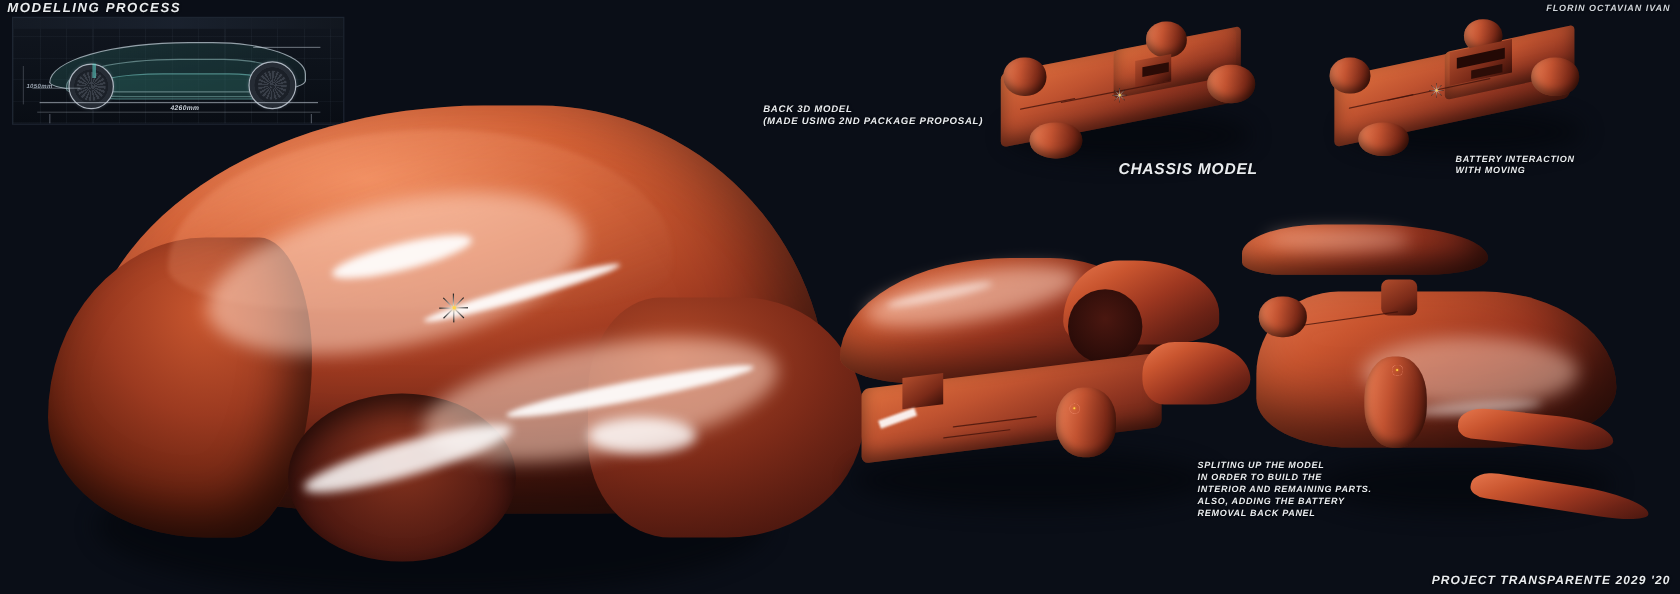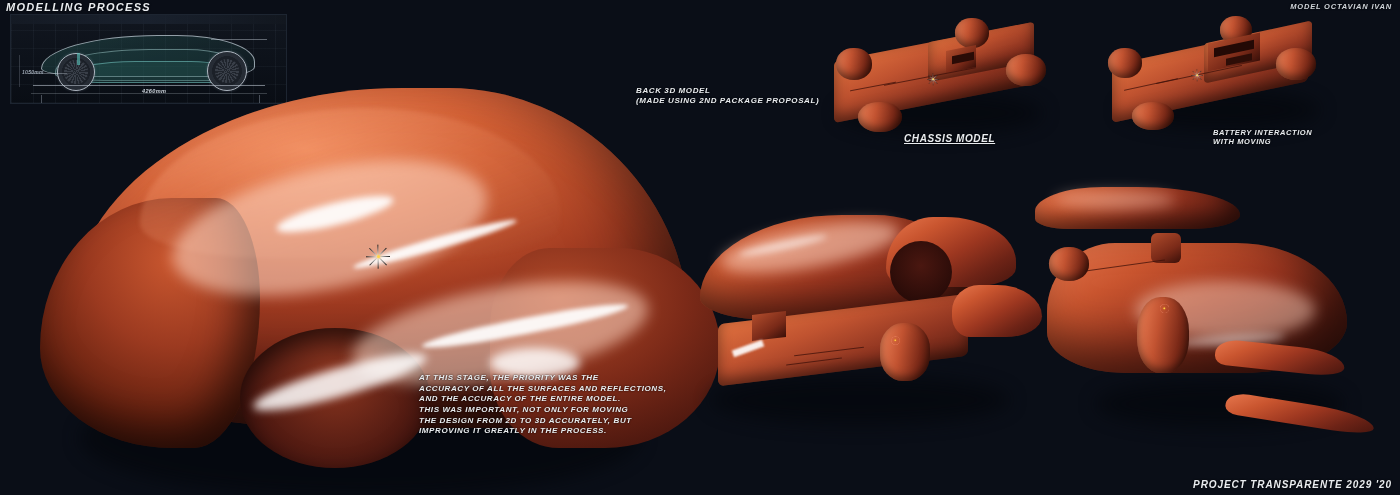--- a/index.html
+++ b/index.html
@@ -20,21 +20,21 @@
     letter-spacing:.6px;
     line-height:1.25;
     white-space:pre;
     text-shadow:0 0 2px rgba(0,0,0,.9);
     font-stretch:condensed;
   }
   #title{left:6px;top:1px;font-size:11px;letter-spacing:1.3px;}
   #author{right:8px;top:2px;font-size:7.5px;letter-spacing:.8px;color:#cfd4da;}
   #footer{right:8px;bottom:4px;font-size:10px;letter-spacing:.9px;}
   #final-cap{left:636px;top:86px;font-size:8px;}
-  #chassis-cap{left:904px;top:133px;font-size:10px;text-decoration:underline;}
+  #chassis-cap{left:932px;top:133px;font-size:13px;}
   #battery-cap{left:1213px;top:128px;font-size:7.5px;}
   #body-text{left:419px;top:373px;font-size:8px;line-height:1.33;}
   #split-cap{left:998px;top:383px;font-size:7.5px;line-height:1.32;}
 
   
   #blueprint{
     position:absolute;left:10px;top:14px;width:275px;height:88px;
     background:
       linear-gradient(180deg,#11161f 0%,#0c1119 60%,#090d14 100%);
     border:1px solid #1d2531;
@@ -192,21 +192,21 @@
   #assembly{left:690px;top:205px;width:360px;height:230px;}
   
   #exploded{left:1025px;top:185px;width:375px;height:265px;}
 </style>
 </head>
 <body>
 
 <div class="board">
 
   <div class="cap" id="title">MODELLING PROCESS</div>
-  <div class="cap" id="author">MODEL OCTAVIAN IVAN</div>
+  <div class="cap" id="author">FLORIN OCTAVIAN IVAN</div>
 
   <div id="blueprint">
     <div class="grid"></div>
     <div class="topstrip"></div>
 
     <div class="bpbody" id="bps1"></div>
     <div class="bpbody" id="bps2"></div>
     <div class="bpbody" id="bps3"></div>
 
     <div class="bpwheel" id="bpw1"></div>
@@ -248,26 +248,20 @@
         <i style="transform:rotate(225deg)"></i>
       <i style="transform:rotate(270deg)"></i>
         <i style="transform:rotate(315deg)"></i>
       <b></b>
     </div>
   </div>
 
   <div class="cap" id="final-cap"><span>BACK 3D MODEL</span>
 <span>(MADE USING 2ND PACKAGE PROPOSAL)</span></div>
 
-  <div class="cap" id="body-text">AT THIS STAGE, THE PRIORITY WAS THE
-ACCURACY OF ALL THE SURFACES AND REFLECTIONS,
-AND THE ACCURACY OF THE ENTIRE MODEL.
-THIS WAS IMPORTANT, NOT ONLY FOR MOVING
-THE DESIGN FROM 2D TO 3D ACCURATELY, BUT
-IMPROVING IT GREATLY IN THE PROCESS.</div>
 
   <div class="render" id="chassisA">
     <div class="shadow" style="left:10px;top:78px;width:205px;height:42px;border-radius:50%;"></div>
     <div class="platform" style="left:6px;top:28px;width:196px;height:62px;transform:skewY(-11deg);border-radius:5px;"></div>
     <div class="platform" style="left:100px;top:18px;width:106px;height:40px;transform:skewY(-11deg);border-radius:4px;opacity:.95;"></div>
     <div class="cyl" style="left:8px;top:34px;width:36px;height:32px;"></div>
     <div class="cyl" style="left:30px;top:88px;width:44px;height:30px;"></div>
     <div class="cyl" style="left:127px;top:4px;width:34px;height:30px;"></div>
     <div class="cyl" style="left:178px;top:40px;width:40px;height:32px;"></div>
     <div class="blk" style="left:118px;top:34px;width:30px;height:22px;transform:skewY(-11deg);"></div>
@@ -348,15 +342,20 @@
     <div class="blk" style="left:126px;top:48px;width:30px;height:30px;border-radius:6px;"></div>
     <div class="clay" style="left:190px;top:160px;width:130px;height:26px;border-radius:20% 40% 30% 10% / 60% 70% 40% 40%;transform:rotate(6deg);"></div>
     <div class="clay" style="left:200px;top:218px;width:150px;height:22px;border-radius:16% 46% 30% 10% / 60% 70% 40% 40%;transform:rotate(9deg);"></div>
     <div class="groove" style="left:60px;top:80px;width:80px;transform:skewY(-8deg);"></div>
     <div class="gizmo" style="left:126px;top:110px;transform:scale(.6);">
       <div class="gizmo-ring"></div>
         <b></b>
     </div>
   </div>
 
+  <div class="cap" id="split-cap">SPLITING UP THE MODEL
+IN ORDER TO BUILD THE
+INTERIOR AND REMAINING PARTS.
+ALSO, ADDING THE BATTERY
+REMOVAL BACK PANEL</div>
 
   <div class="cap" id="footer">PROJECT TRANSPARENTE 2029 '20</div>
 </div>
 
 </body></html>

